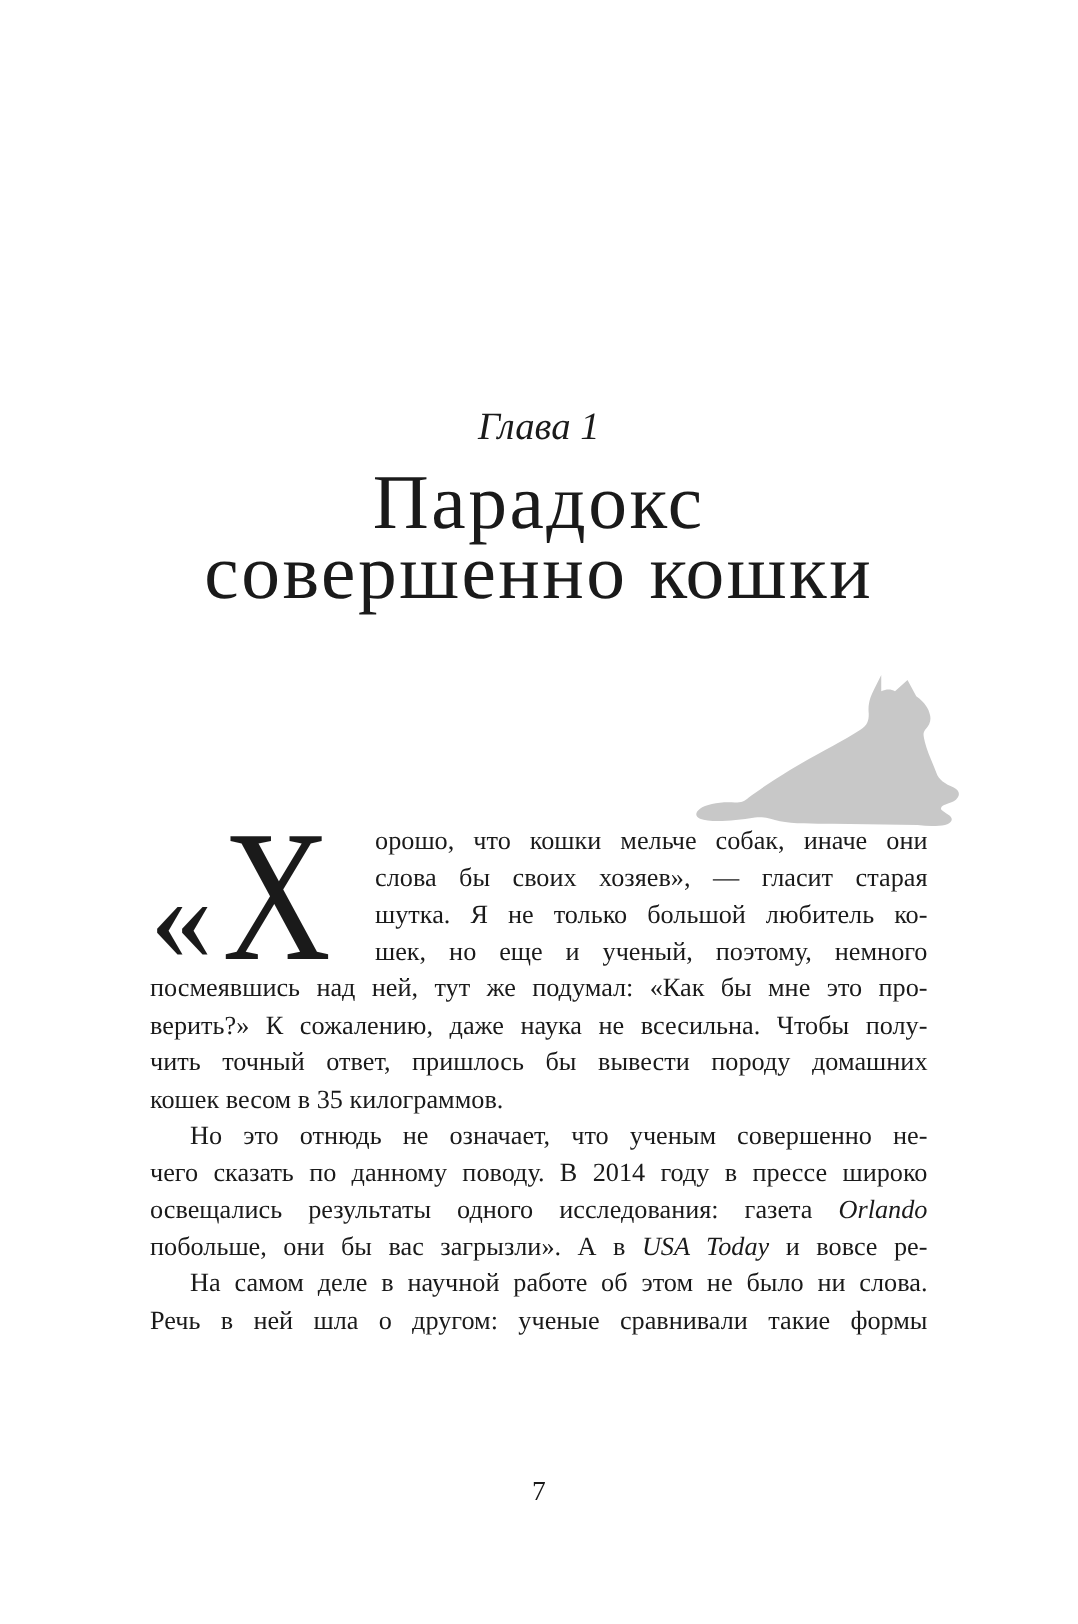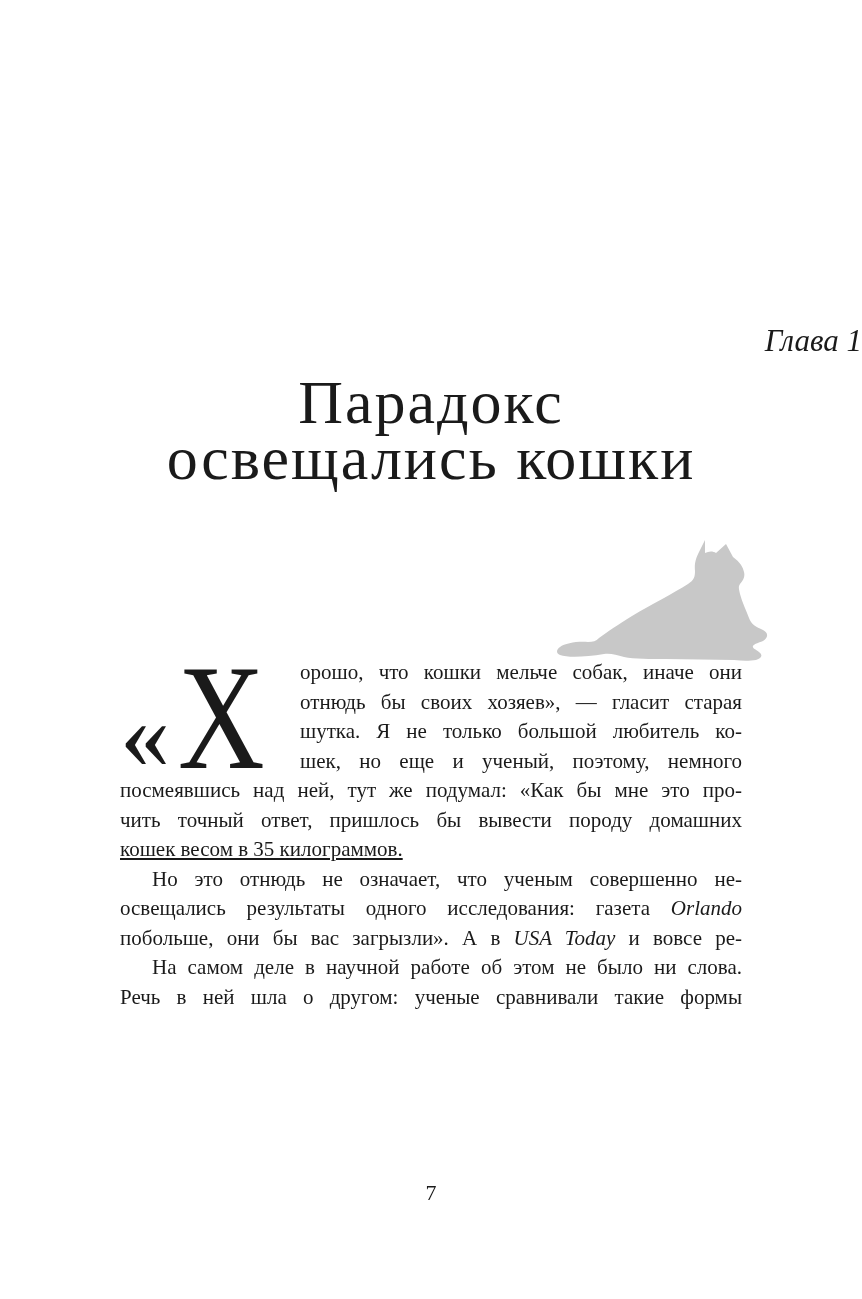--- a/index.html
+++ b/index.html
@@ -15,21 +15,21 @@
     background: #ffffff;
     font-family: "Liberation Serif", serif;
     color: #1a1a1a;
     overflow: hidden;
   }
   .chapter-label {
     position: absolute;
     top: 322px;
     left: 0;
     width: 100%;
-    text-align: right;
+    text-align: center;
     font-style: italic;
     font-size: 31px;
     line-height: 38px;
   }
   .title {
     position: absolute;
     top: 374px;
     left: 0;
     width: 100%;
     text-align: center;
@@ -77,21 +77,20 @@
     overflow: visible;
     white-space: nowrap;
   }
   .line.just {
     white-space: normal;
     text-align-last: justify;
   }
   .line.nolast {
     white-space: normal;
     text-align-last: left;
-    text-decoration: underline;
   }
   .line.indent {
     text-indent: 32px;
   }
   .em { font-style: italic; }
   .page-number {
     position: absolute;
     top: 1180px;
     left: 0;
     width: 100%;
@@ -101,21 +100,21 @@
 </style>
 </head>
 <body>
 
 <div class="page">
 
   <div class="chapter-label">Глава 1</div>
 
   <div class="title">
     <div>Парадокс</div>
-    <div>освещались кошки</div>
+    <div>совершенно кошки</div>
   </div>
 
   <svg class="cat-illustration" viewBox="0 0 220 122" xmlns="http://www.w3.org/2000/svg">
     <path d="M149,0
              L144,10
              C141,16 138,22 139,31
              C139,37 138,40 132,44
              C118,53 96,64 76,76
              C63,84 51,92 43,98
              C40,101 37,102 32,102
@@ -141,29 +140,31 @@
              Z" fill="#c8c8c8"></path>
   </svg>
 
   <div class="body-text">
       <div>
         <span class="dropcap">
           <span class="dc-quote">«</span>
           <span class="dc-letter">Х</span>
         </span>
         <div class="line just"><span>орошо, что кошки мельче собак, иначе они</span></div>
-        <div class="line just"><span>отнюдь бы своих хозяев», — гласит старая</span></div>
+        <div class="line just"><span>слова бы своих хозяев», — гласит старая</span></div>
         <div class="line just"><span>шутка. Я не только большой любитель ко-</span></div>
         <div class="line just"><span>шек, но еще и ученый, поэтому, немного</span></div>
         <div class="line just"><span>посмеявшись над ней, тут же подумал: «Как бы мне это про-</span></div>
+        <div class="line just"><span>верить?» К сожалению, даже наука не всесильна. Чтобы полу-</span></div>
         <div class="line just"><span>чить точный ответ, пришлось бы вывести породу домашних</span></div>
         <div class="line nolast"><span>кошек весом в 35 килограммов.</span></div>
       </div>
       <div>
         <div class="line just indent"><span>Но это отнюдь не означает, что ученым совершенно не-</span></div>
+        <div class="line just"><span>чего сказать по данному поводу. В 2014 году в прессе широко</span></div>
         <div class="line just"><span>освещались результаты одного исследования: газета </span><span class="em">Orlando</span></div>
         <div class="line just"><span>побольше, они бы вас загрызли». А в </span><span class="em">USA Today</span><span> и вовсе ре-</span></div>
       </div>
       <div>
         <div class="line just indent"><span>На самом деле в научной работе об этом не было ни слова.</span></div>
         <div class="line just"><span>Речь в ней шла о другом: ученые сравнивали такие формы</span></div>
       </div>
     </div>
 
   <div class="page-number">7</div>

